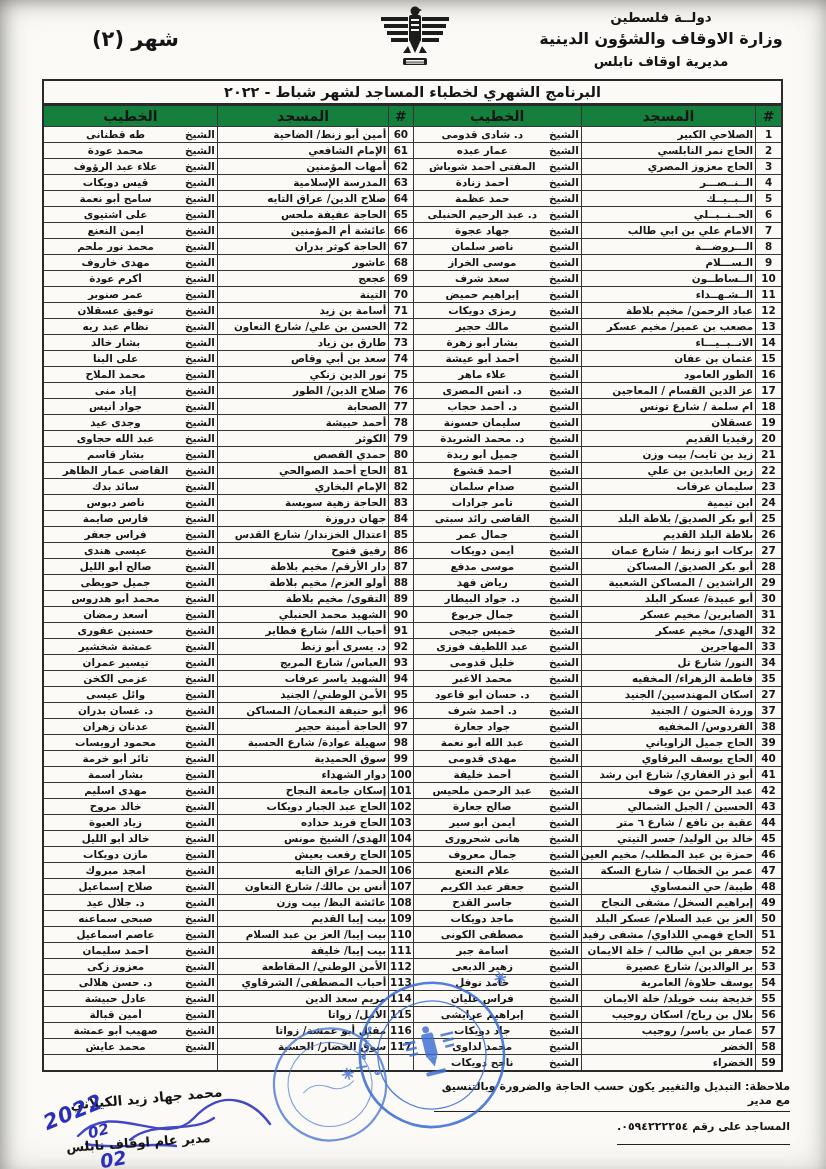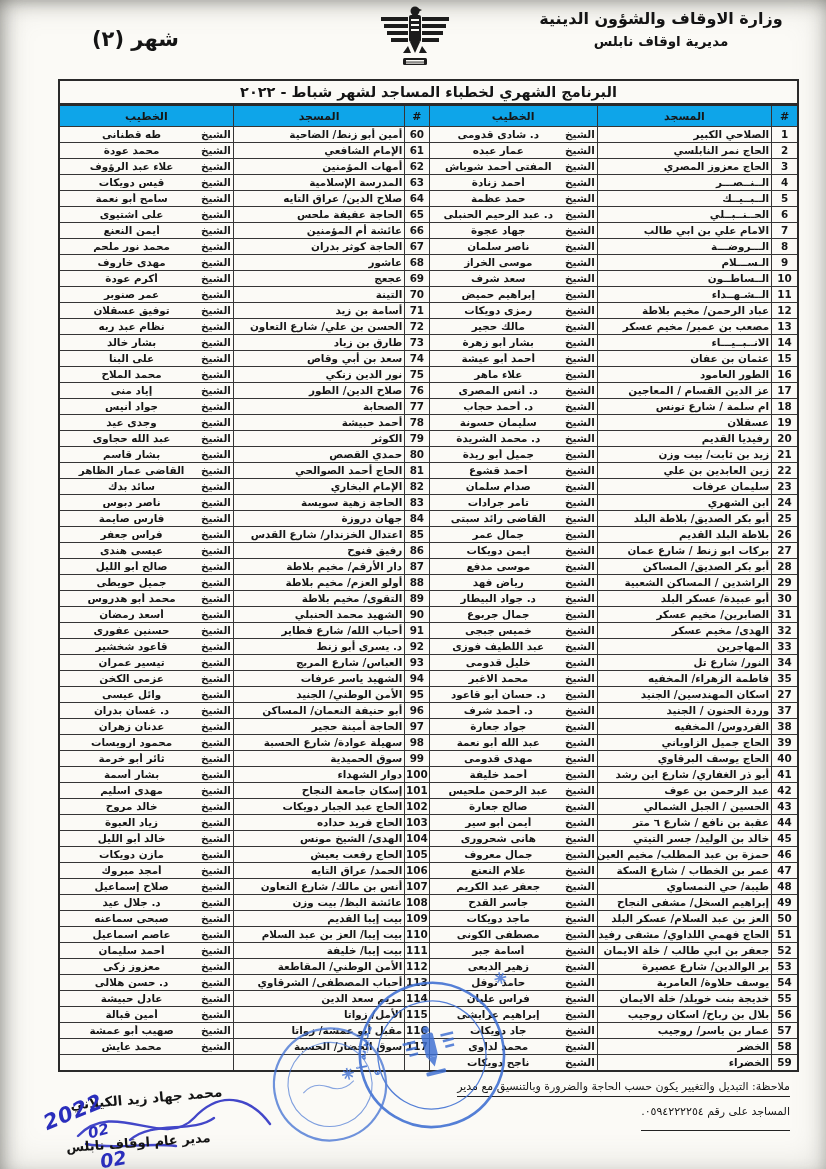--- a/index.html
+++ b/index.html
@@ -13,54 +13,55 @@
                inset 0 14px 18px -12px rgba(80,80,76,.45);
   }
   
   .hdr-ministry{position:absolute;top:7px;right:40px;width:250px;text-align:center;font-weight:bold;line-height:1.5;}
   .hdr-ministry .l1{font-size:13.5px;}
   .hdr-ministry .l2{font-size:16px;}
   .hdr-ministry .l3{font-size:13.5px;}
   .month-label{position:absolute;top:27px;left:92px;font-size:21px;font-weight:bold;letter-spacing:1px;}
   .emblem{position:absolute;top:2px;left:379px;}
   
-  .doc-body{position:absolute;top:79px;left:58px;width:741px;}
+  .doc-body{position:absolute;top:79px;left:42px;width:741px;}
   .title-bar{border:2px solid #2a2a2a;border-bottom:1px solid #2a2a2a;height:22px;line-height:22px;
     text-align:center;font-size:14.5px;font-weight:bold;}
   table.sched{width:100%;border-collapse:collapse;table-layout:fixed;border:2px solid #2a2a2a;}
   .sched th,.sched td{border:1px solid #353535;font-weight:bold;color:#161616;}
-  .sched th{font-size:11px;height:20px;padding:0;background:#0ea5e9;}
+  .sched th{font-size:14px;height:20px;padding:0;background:#15803d;}
   .sched td{font-size:10.4px;height:15px;padding:0 2px;white-space:nowrap;overflow:hidden;line-height:1.05;}
   td.cnum{text-align:center;padding:0;font-size:10.4px;}
   td.cmosque{text-align:right;}
   .pwrap{display:flex;align-items:center;}
   .pwrap .sh{flex:0 0 auto;}
   .pwrap .nm{flex:1 1 auto;text-align:center;white-space:nowrap;overflow:hidden;}
   
-  .note{position:absolute;top:1080px;right:36px;width:356px;font-weight:normal;font-size:11px;text-align:right;line-height:1.3;}
+  .note{position:absolute;top:1080px;right:36px;width:356px;font-weight:bold;font-size:11px;text-align:right;line-height:1.3;}
   .note .l1{display:inline-block;border-bottom:1.5px solid #222;padding-bottom:2px;}
   .note .l2{display:inline-block;margin-top:8px;margin-left:45px;border-bottom:1.5px solid #222;padding-bottom:10px;}
   
   .sig{position:absolute;top:1086px;left:44px;width:290px;height:83px;}
   .sig-name{position:absolute;top:4px;left:26px;font-size:13.5px;font-weight:bold;transform:rotate(-5deg);white-space:nowrap;}
   .sig-title{position:absolute;top:49px;left:22px;font-size:13px;font-weight:bold;transform:rotate(-4deg);white-space:nowrap;}
   .hand{position:absolute;font-weight:bold;font-style:italic;color:#2a2ebc;}
   .hy{top:14px;left:-2px;font-size:21px;transform:rotate(-22deg);letter-spacing:1px;}
   .hm{top:36px;left:44px;font-size:15px;transform:rotate(-14deg);}
   .hd{top:62px;left:56px;font-size:19px;transform:rotate(-10deg);}
   .sig-scribble{position:absolute;top:8px;left:28px;pointer-events:none;}
   
   .stamp{position:absolute;top:972px;left:262px;pointer-events:none;opacity:.88;}
 </style>
 </head>
 <body>
 
 <div class="page">
 
   <div class="hdr-ministry">
+    <div class="l1">دولــة فلسطين</div>
     <div class="l2">وزارة الاوقاف والشؤون الدينية</div>
     <div class="l3">مديرية اوقاف نابلس</div>
   </div>
 
   <div class="month-label">شهر (٢)</div>
 
   <svg class="emblem" width="72" height="72" viewBox="0 0 72 72">
     <g fill="#1c1c1c">
       <rect x="2" y="15" width="27" height="4"></rect>
       <rect x="5" y="22" width="24" height="4"></rect>
@@ -515,21 +516,21 @@
             <td class="cmosque">الإمام البخاري</td>
             <td class="cpreacher">
               <div class="pwrap">
                 <span class="sh">الشيخ</span>
                 <span class="nm">سائد بدك</span>
               </div>
             </td>
           </tr>
           <tr>
             <td class="cnum">24</td>
-            <td class="cmosque">ابن الشهري</td>
+            <td class="cmosque">ابن تيمية</td>
             <td class="cpreacher">
               <div class="pwrap">
                 <span class="sh">الشيخ</span>
                 <span class="nm">تامر جرادات</span>
               </div>
             </td>
             <td class="cnum">83</td>
             <td class="cmosque">الحاجة زهية سويسة</td>
             <td class="cpreacher">
               <div class="pwrap">
@@ -689,21 +690,21 @@
               <div class="pwrap">
                 <span class="sh">الشيخ</span>
                 <span class="nm">عبد اللطيف فوزي</span>
               </div>
             </td>
             <td class="cnum">92</td>
             <td class="cmosque">د. يسرى أبو زنط</td>
             <td class="cpreacher">
               <div class="pwrap">
                 <span class="sh">الشيخ</span>
-                <span class="nm">قاعود شخشير</span>
+                <span class="nm">عمشة شخشير</span>
               </div>
             </td>
           </tr>
           <tr>
             <td class="cnum">34</td>
             <td class="cmosque">النور/ شارع تل</td>
             <td class="cpreacher">
               <div class="pwrap">
                 <span class="sh">الشيخ</span>
                 <span class="nm">خليل قدومي</span>

